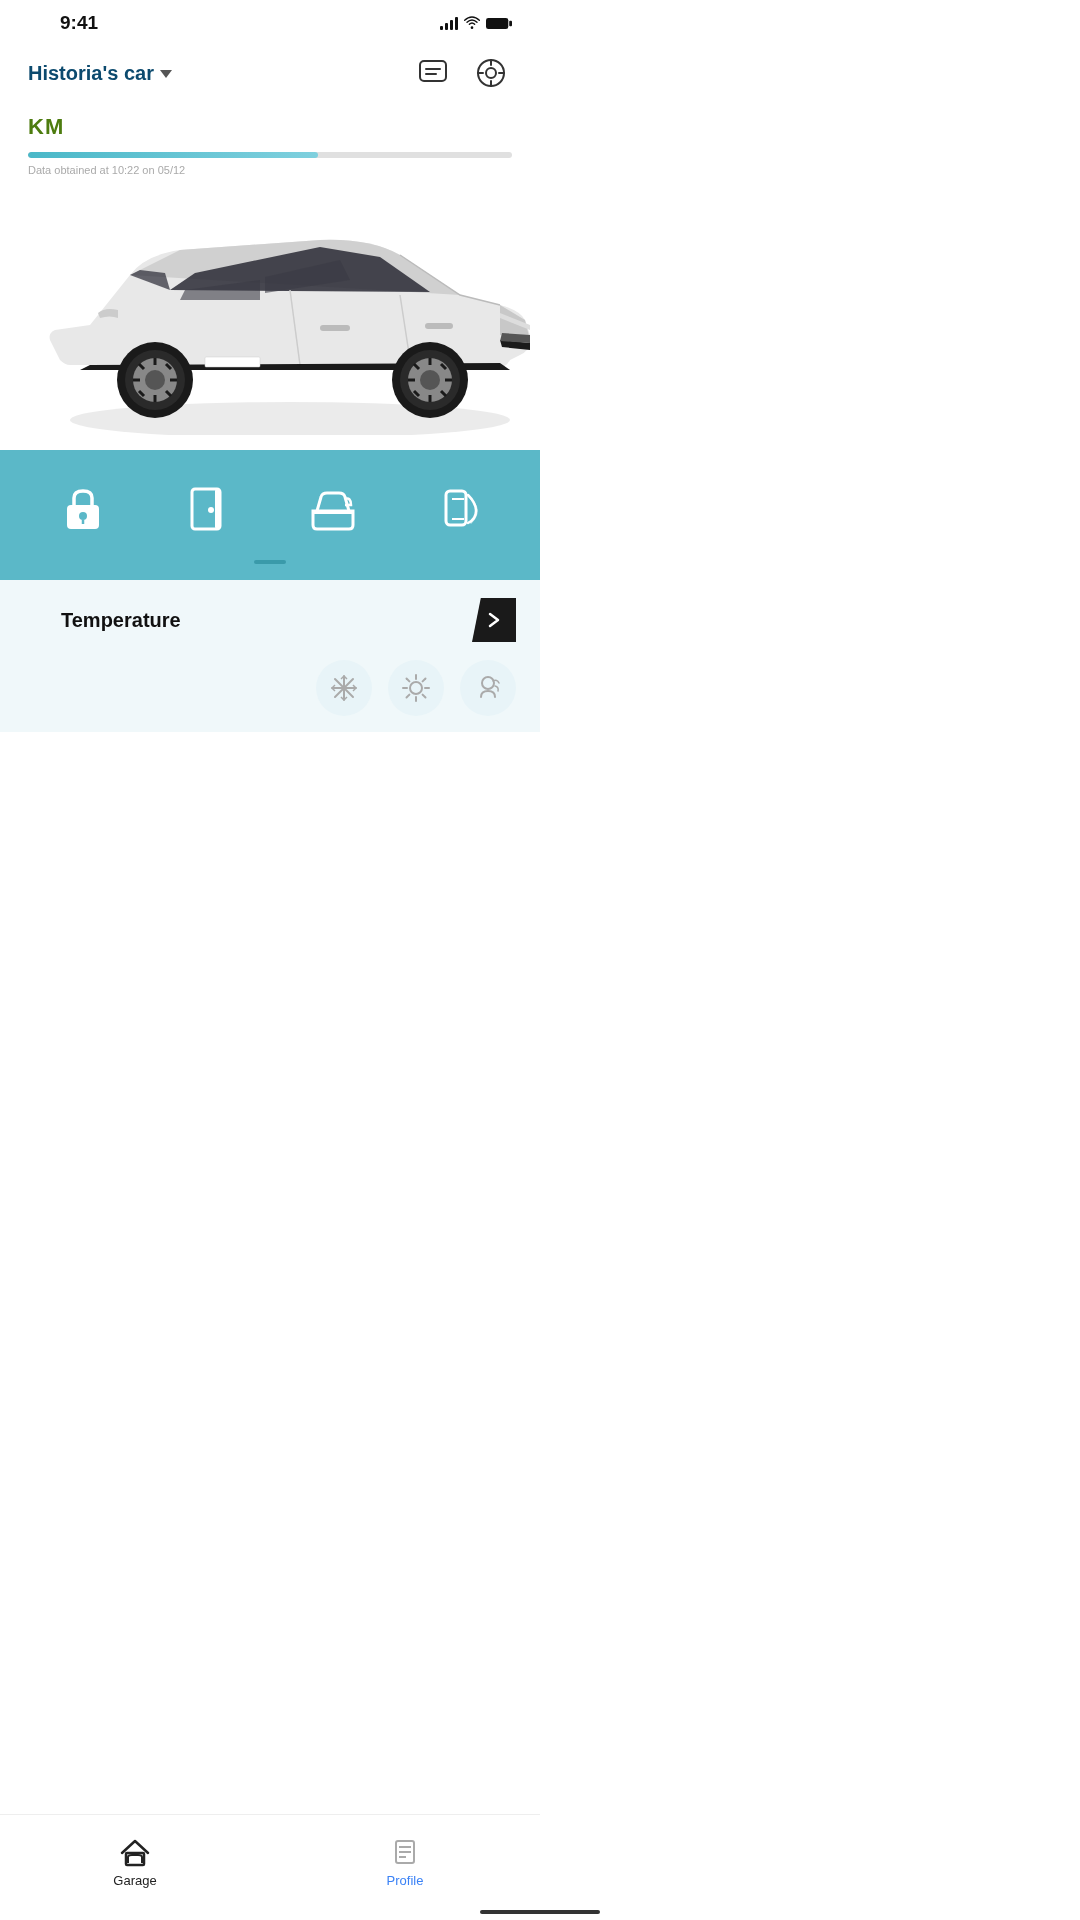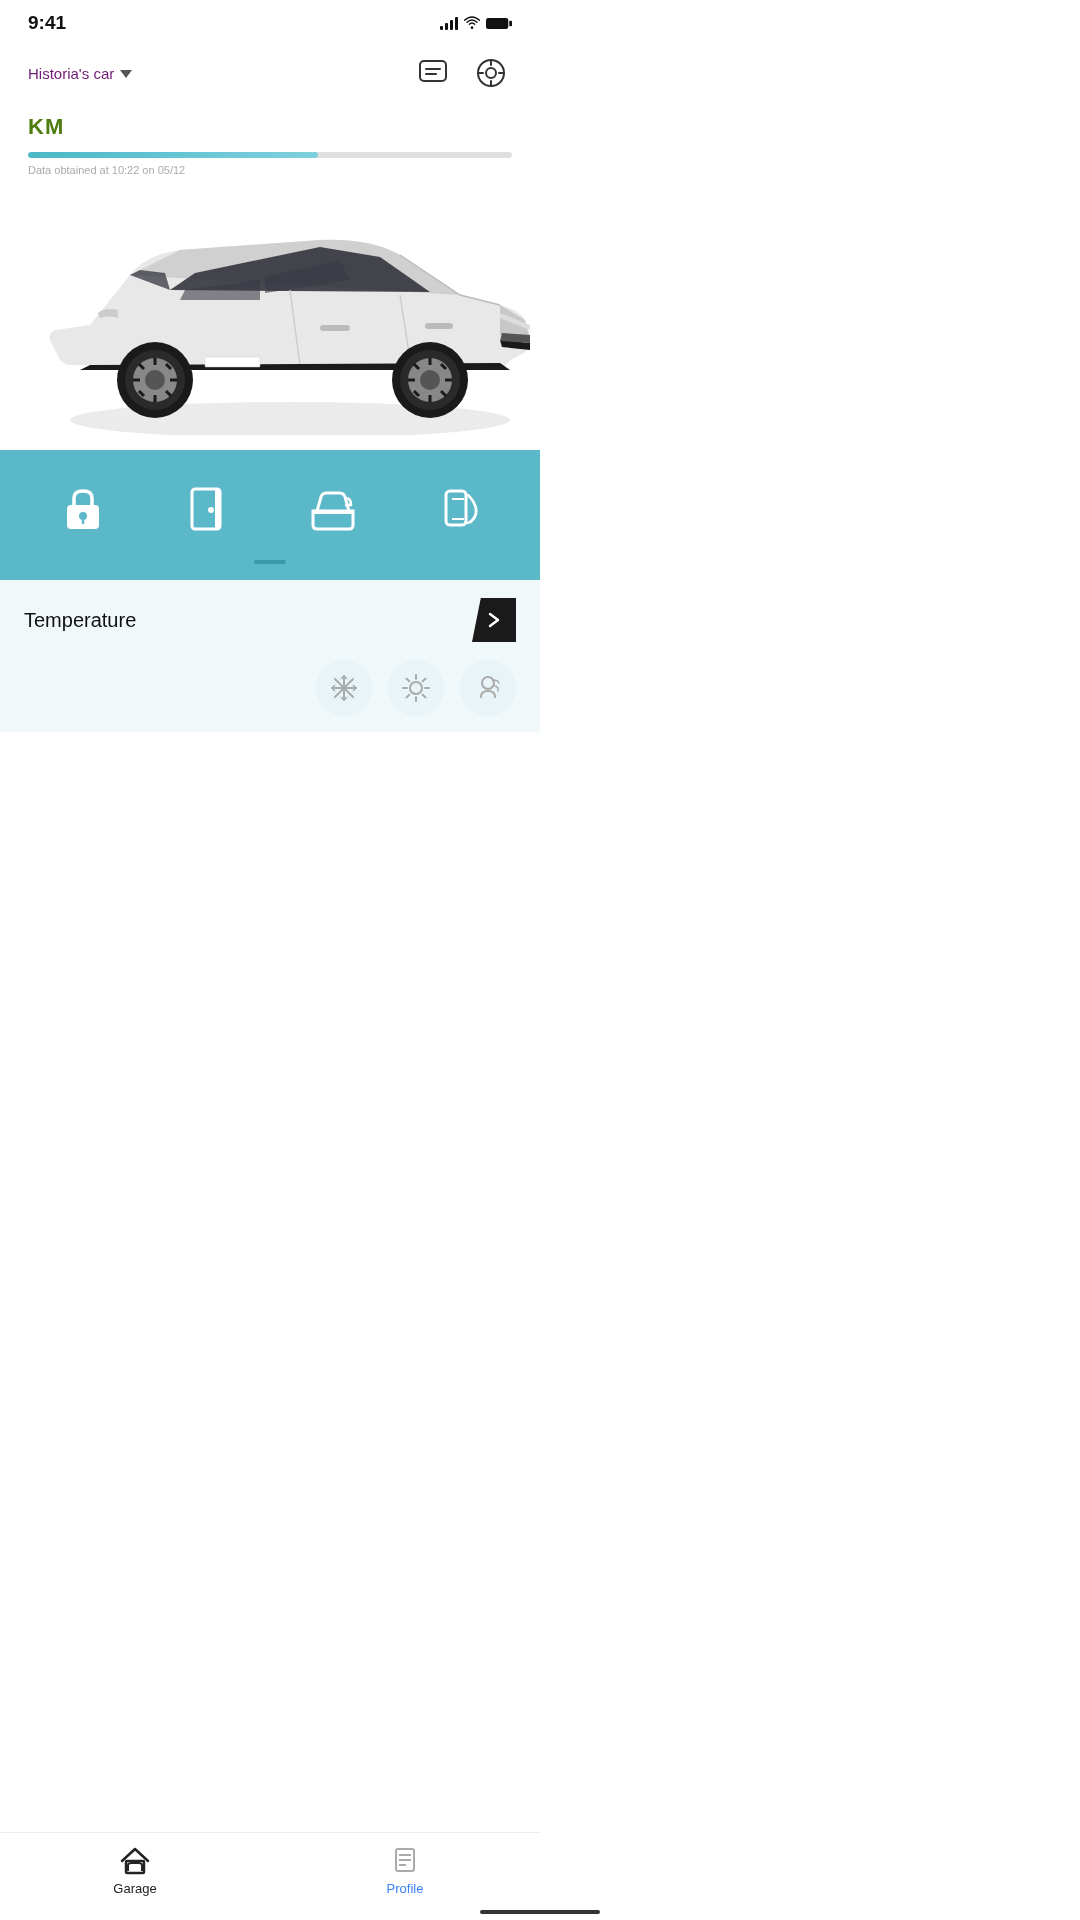--- a/index.html
+++ b/index.html
@@ -20,20 +20,21 @@
       justify-content: space-between;
       align-items: center;
       padding: 12px 28px 8px 28px;
       background: #ffffff;
     }
 
     .status-time {
       font-size: 19px;
       font-weight: 700;
       color: #111;
+      margin-left: 32px;
     }
 
     .status-icons {
       display: flex;
       align-items: center;
       gap: 6px;
     }
 
     .signal-bars {
       display: flex;
@@ -80,23 +81,23 @@
       background: #ffffff;
     }
 
     .car-title-wrapper {
       display: flex;
       align-items: center;
       gap: 6px;
     }
 
     .car-title {
-      font-size: 15px;
-      font-weight: 400;
-      color: #701a75;
+      font-size: 20px;
+      font-weight: 700;
+      color: #0c4a6e;
     }
 
     .dropdown-arrow {
       width: 0;
       height: 0;
       border-left: 6px solid transparent;
       border-right: 6px solid transparent;
       border-top: 8px solid #555;
       margin-top: 2px;
     }
@@ -239,22 +240,23 @@
 
     .temperature-header {
       display: flex;
       justify-content: space-between;
       align-items: center;
       padding: 18px 24px;
     }
 
     .temperature-title {
       font-size: 20px;
-      font-weight: 400;
+      font-weight: 700;
       color: #111;
+      margin-left: 37px;
     }
 
     .temperature-arrow-btn {
       background: #1a1a1a;
       width: 44px;
       height: 44px;
       display: flex;
       align-items: center;
       justify-content: center;
       cursor: pointer;
@@ -316,29 +318,29 @@
       width: 30px;
       height: 30px;
       fill: none;
       stroke: #aaa;
       stroke-width: 1.8;
     }
 
     
     .bottom-nav {
       position: fixed;
-      bottom: 0;
+      bottom: 8px;
       left: 0;
       width: 540px;
       background: #ffffff;
       border-top: 1px solid #eee;
       display: flex;
       justify-content: space-around;
       align-items: center;
-      padding: 10px 0 24px 0;
+      padding: 20px 0 24px 0;
     }
 
     .nav-item {
       display: flex;
       flex-direction: column;
       align-items: center;
       gap: 4px;
       cursor: pointer;
       min-width: 100px;
     }

